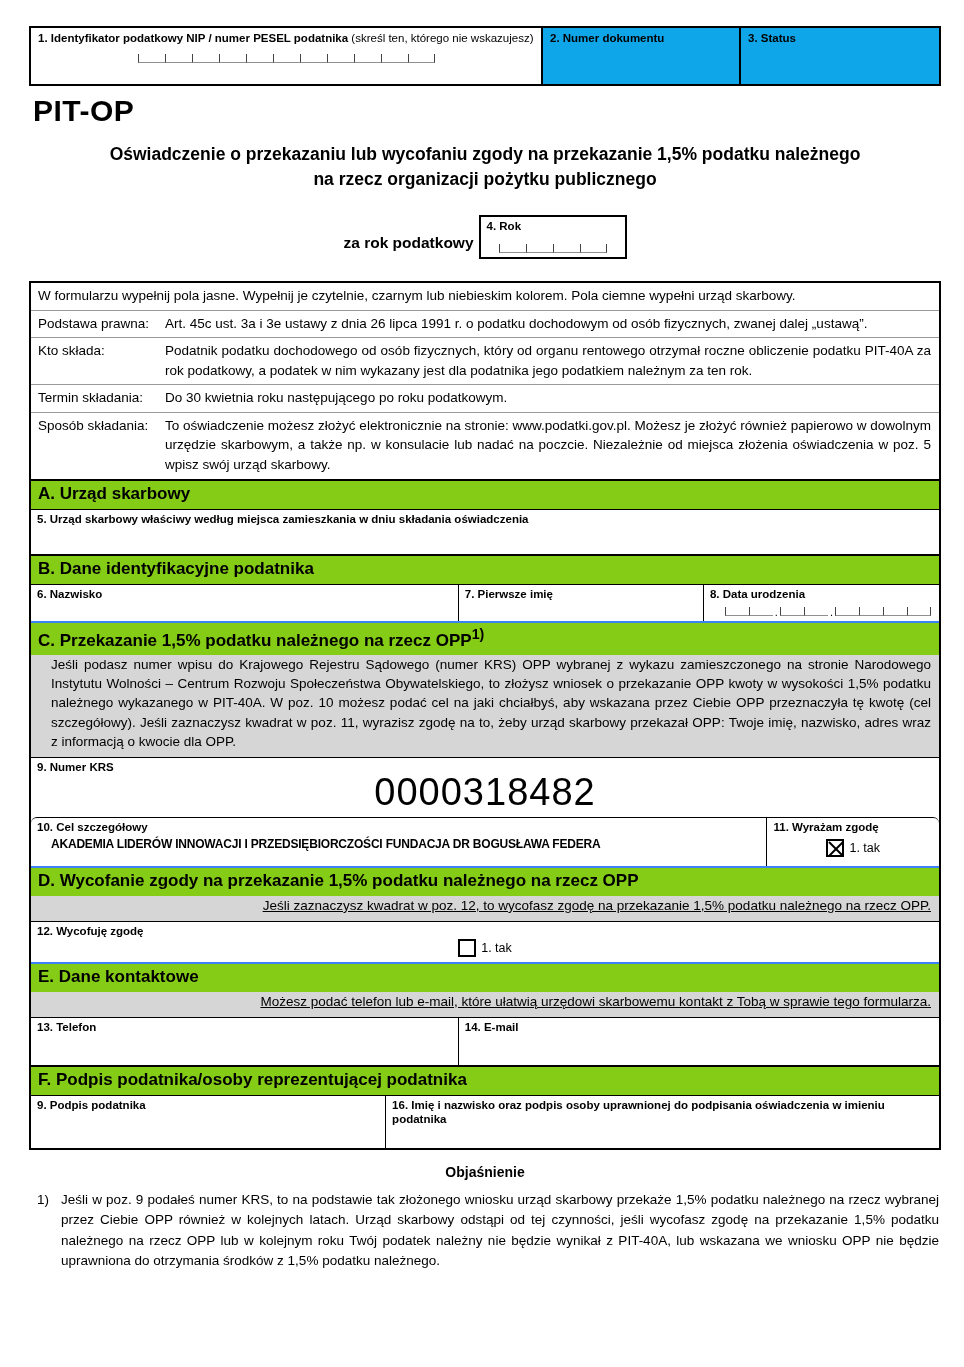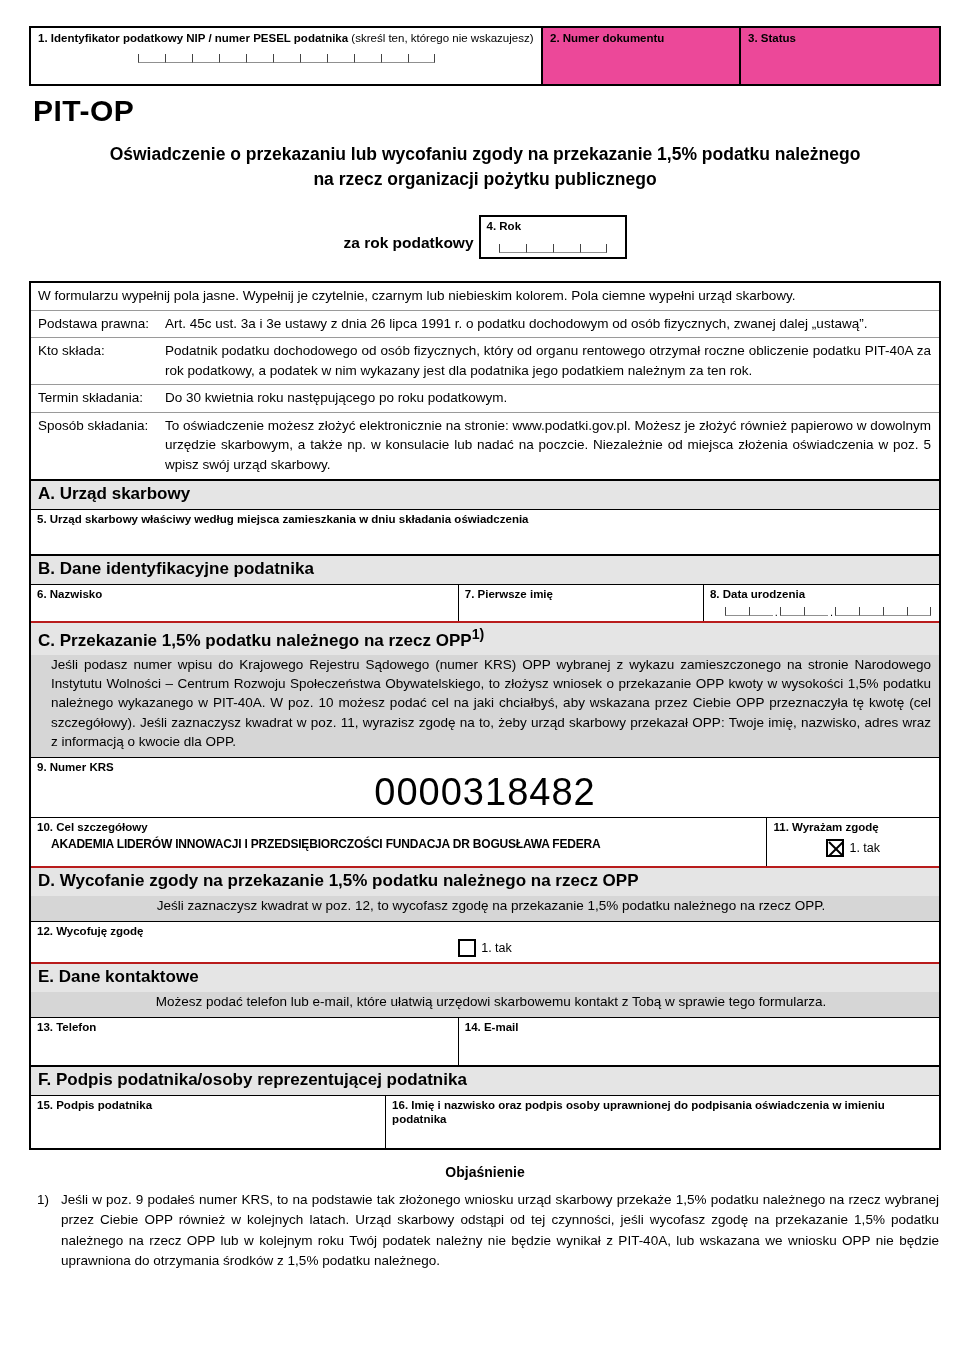--- a/index.html
+++ b/index.html
@@ -12,21 +12,21 @@
   }
   .sheet { width: 912px; margin-left: 29px; padding-top: 26px; }
   .b { font-weight: bold; }
 
   
   .top-grid { display:flex; border:2px solid #000; }
   .top-grid .cell { padding:4px 7px; min-height:56px; }
   .cell.c1 { flex:1; display:flex; flex-direction:column; }
   .cell.c2 { width:198px; border-left:2px solid #000; }
   .cell.c3 { width:200px; border-left:2px solid #000; }
-  .shaded { background:#ec4899; }
+  .shaded { background:#0ea5e9; }
   .flabel { font-size:11.5px; font-weight:bold; line-height:1.2; }
   .flabel .norm { font-weight:normal; }
 
   
   .comb { display:flex; align-items:flex-end; }
   .comb i { display:block; width:27px; height:9px; border-left:1px solid #444; border-bottom:1px solid #909090; }
   .comb i:last-child { border-right:1px solid #444; }
   .comb .dsep { font-size:11px; line-height:7px; padding:0 2px; }
   .comb.small i { width:24px; }
   .c1 .comb { margin:8px auto 2px auto; }
@@ -40,28 +40,28 @@
   .year-box { width:148px; height:44px; border:2px solid #000; padding:3px 6px; display:flex; flex-direction:column; }
   .year-box .comb { margin:auto auto 1px auto; }
 
   
   .main-box { border:2px solid #000; }
   .info-row { display:flex; padding:3px 8px 4px 7px; font-size:13.5px; line-height:1.45; border-bottom:1px solid #9a9a9a; }
   .info-row .itext { flex:1; }
   .info-row .just { text-align:justify; }
   .info-row .ilabel { width:127px; flex-shrink:0; }
 
-  .section-header { background:#e5e5e5; font-size:17px; font-weight:bold; padding:3px 8px 5px 7px; border-top:2px solid #000; }
-  .section-block { background:#d6d6d6; border-top:2px solid #b91c1c; }
+  .section-header { background:#84cc16; font-size:17px; font-weight:bold; padding:3px 8px 5px 7px; border-top:2px solid #000; }
+  .section-block { background:#d6d6d6; border-top:2px solid #3b82f6; }
   .section-block .section-header { border-top:none; }
   .section-intro { font-size:13.5px; line-height:1.42; padding:0 8px 6px 20px; text-align:justify; }
-  .section-intro.center-none { text-align:center; }
+  .section-intro.center-none { text-align:right;text-decoration:underline; }
   .bline { border-bottom:1.5px solid #000; }
 
-  .field-row { display:flex; }
+  .field-row { display:flex;border-radius:6px; }
   .fcell { padding:3px 6px; display:flex; flex-direction:column; }
   .fcell + .fcell { border-left:1px solid #000; }
 
   .row-f5 .fcell { min-height:44px; width:100%; }
   .row-b .f6 { width:47%; min-height:36px; }
   .row-b .f7 { width:27%; }
   .row-b .f8 { width:26%; }
   .f8 .comb { margin:auto 2px 2px auto; }
 
   .row-f9 .fcell { width:100%; min-height:55px; }
@@ -250,21 +250,21 @@
         <div class="flabel">13. Telefon</div>
       </div>
       <div class="fcell f14">
         <div class="flabel">14. E-mail</div>
       </div>
     </div>
 
     <div class="section-header bline">F. Podpis podatnika/osoby reprezentującej podatnika</div>
     <div class="field-row row-f">
       <div class="fcell f15">
-        <div class="flabel">15. Podpis podatnika</div>
+        <div class="flabel">9. Podpis podatnika</div>
       </div>
       <div class="fcell f16">
         <div class="flabel">16. Imię i nazwisko oraz podpis osoby uprawnionej do podpisania oświadczenia w imieniu podatnika</div>
       </div>
     </div>
 
   </div>
 
   <div class="footnote-title">Objaśnienie</div>
   <div class="footnote-row">

